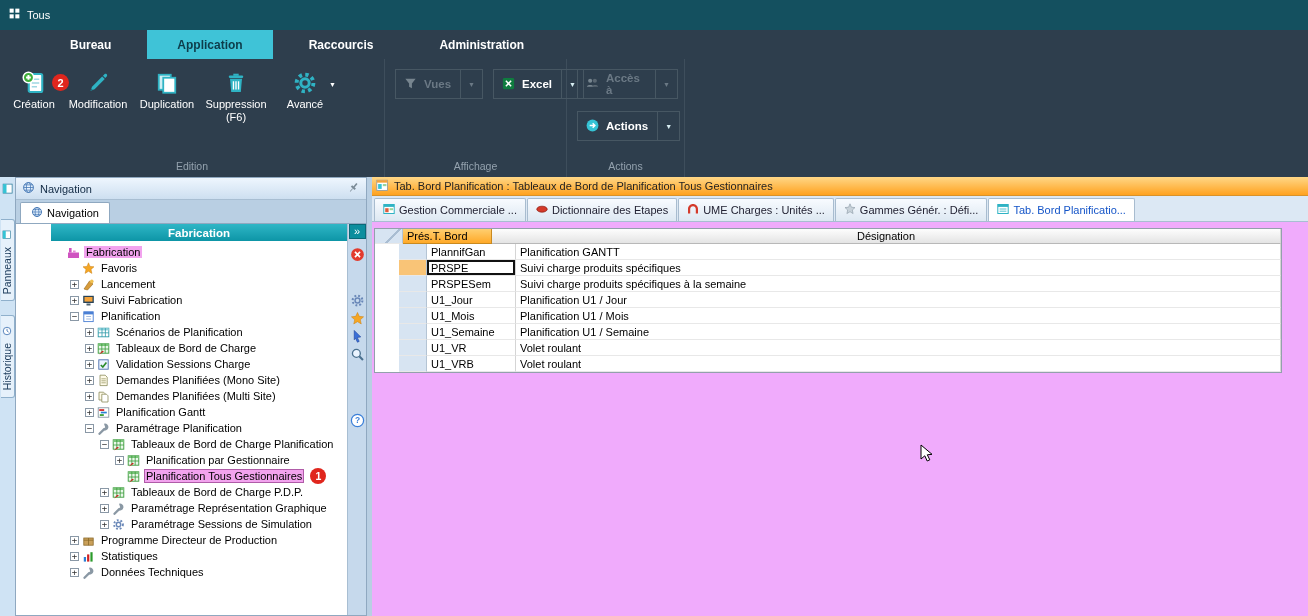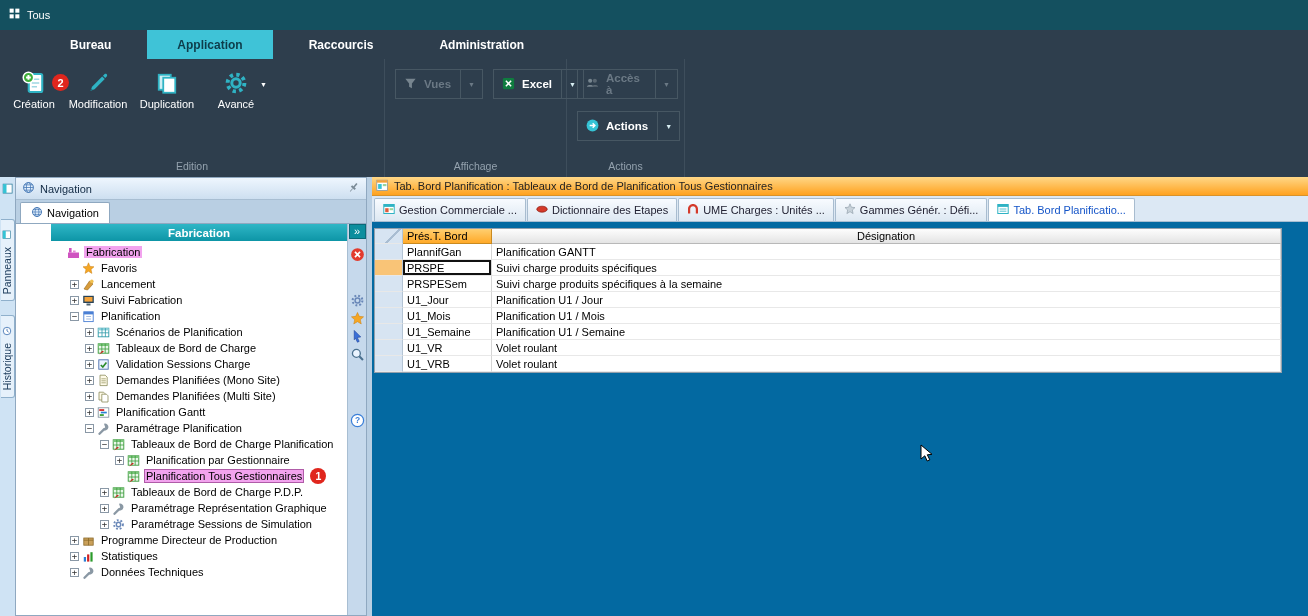--- a/index.html
+++ b/index.html
@@ -64,27 +64,27 @@
   .side-ic{cursor:pointer;width:15px;height:15px;margin-bottom:3px;}
 
   .splitter{width:5px;background:#b9cfe3;flex:0 0 auto;}
 
   
   .main{flex:1;display:flex;flex-direction:column;min-width:0;background:#fff;}
   .main-title{height:19px;background:linear-gradient(#ffd787,#ffa21f);display:flex;align-items:center;gap:5px;padding:0 4px;font-size:11px;color:#222;border-bottom:1px solid #d8922a;flex:0 0 auto;}
   .doc-tabs{height:26px;background:#dce8f4;display:flex;align-items:flex-end;gap:1px;padding:2px 0 0 2px;border-bottom:1px solid #a8bed2;overflow:hidden;flex:0 0 auto;}
   .dtab{height:23px;background:linear-gradient(#f8fbff,#dde8f2);border:1px solid #a8bccf;border-bottom:none;display:flex;align-items:center;gap:4px;padding:0 8px;font-size:11px;color:#223;cursor:pointer;border-radius:2px 2px 0 0;white-space:nowrap;flex:0 0 auto;}
   .dtab.active{background:#fff;color:#1555c8;}
-  .content{flex:1;position:relative;background:#0369a1;padding:6px 0 0 2px;min-height:0;}
+  .content{flex:1;position:relative;background:#f0abfc;padding:6px 0 0 2px;min-height:0;}
 
   
   .grid{width:908px;border:1px solid #93a0ac;}
   .ghead,.grow{display:flex;}
   .ghead{height:15px;}
-  .grow{height:16px;background:#fff;}
+  .grow{height:16px;background:#fff;padding-left:24px;}
   .gcell{font-size:11px;display:flex;align-items:center;padding:0 4px;border-right:1px solid #d5d5d5;border-bottom:1px solid #e8e8e8;overflow:hidden;white-space:nowrap;color:#000;}
   .gutter{width:28px;background:#d7e4f2;flex:0 0 auto;border-right:1px solid #b4c4d4;}
   .gutter.cur{background:#f9c477;}
   .c1{width:89px;flex:0 0 auto;}
   .c1.focus{box-shadow:inset 0 0 0 2px #111;}
   .c2{flex:1;}
   .h1{background:linear-gradient(#ffcf70,#ffa928);border-right:1px solid #c98a20;border-bottom:1px solid #c98a20;}
   .h2{background:linear-gradient(#fdfdfd,#e4e4e4);justify-content:center;border-bottom:1px solid #b8b8b8;}
   .hg{background:linear-gradient(135deg,#d7e4f2 58%,#a9bdd2 58%,#a9bdd2 64%,#d7e4f2 64%);}
 
@@ -131,20 +131,30 @@
                 <path d="M3 13.2 L3.6 11.6 L4.6 12.6 Z" fill="#16707e"></path>
               </svg></div>
             <div class="rbtn-label">Modification</div>
           </div>
           <div class="rbtn-big">
             <div class="rbtn-icon"><svg width="24" height="24" viewBox="0 0 16 16">
                 <rect x="2.5" y="2.5" width="8" height="10" fill="#cfeef4" stroke="#2fb3c4" stroke-width="1.2"></rect>
                 <rect x="5.5" y="4.5" width="8" height="10" fill="#fff" stroke="#2fb3c4" stroke-width="1.2"></rect>
               </svg></div>
             <div class="rbtn-label">Duplication</div>
+          </div>
+          <div class="rbtn-big">
+            <div class="rbtn-icon"><svg width="24" height="24" viewBox="0 0 16 16">
+                <path d="M4 5.2 H12 L11.2 14 H4.8 Z" fill="#2fb3c4"></path>
+                <rect x="3.2" y="3" width="9.6" height="1.6" rx="0.8" fill="#2fb3c4"></rect>
+                <rect x="6.2" y="1.8" width="3.6" height="1.4" fill="#2fb3c4"></rect>
+                <path d="M6.3 6.8 V12.4 M8 6.8 V12.4 M9.7 6.8 V12.4" stroke="#fff" stroke-width="0.9"></path>
+              </svg></div>
+            <div class="rbtn-label">Suppression</div>
+            <div class="rbtn-label">(F6)</div>
           </div>
           <div class="rbtn-big">
             <div class="rbtn-icon"><svg width="24" height="24" viewBox="0 0 16 16">
                 <circle cx="8" cy="8" r="2.8" fill="none" stroke="#2fb3c4" stroke-width="2"></circle>
                 <circle cx="8" cy="8" r="5.6" fill="none" stroke="#2fb3c4" stroke-width="2.6" stroke-dasharray="2.2 2.2"></circle>
               </svg></div>
             <div class="rbtn-label">Avancé</div>
             <span class="big-arrow">▼</span>
           </div>
         </div>

